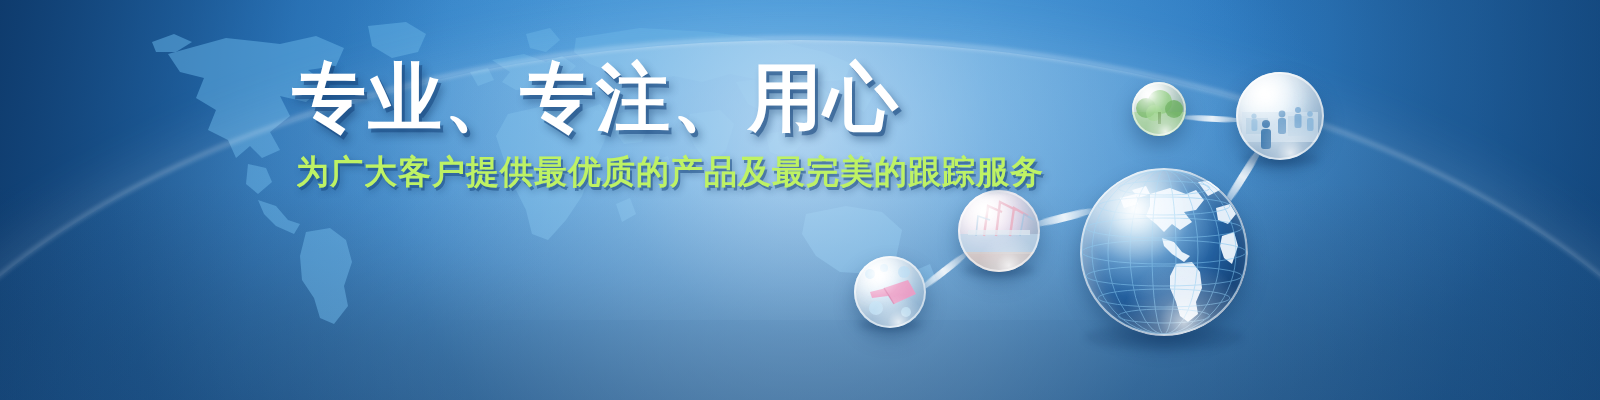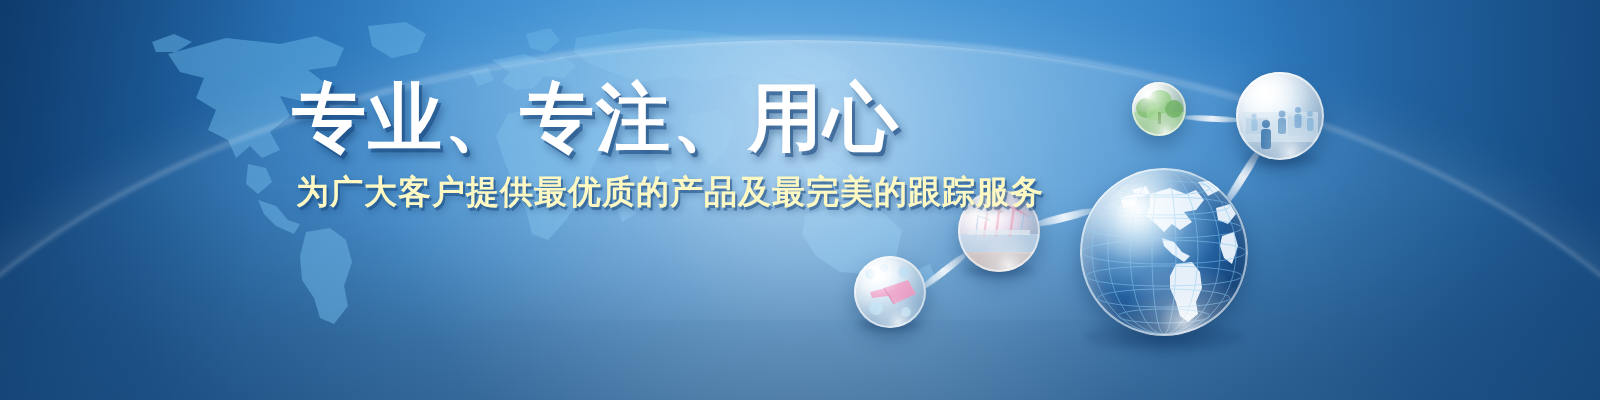--- a/index.html
+++ b/index.html
@@ -107,39 +107,38 @@
     filter: blur(2.5px);
     pointer-events: none;
   }
 
   
   .text-block {
     position: absolute;
     left: 292px;
     top: 58px;
     z-index: 30;
-    margin-top: 20px;
   }
   .headline {
     font-size: 74px;
     font-weight: bold;
     color: #ffffff;
     letter-spacing: 2px;
     line-height: 1.08;
     white-space: nowrap;
     text-shadow:
        3px 4px 0px rgba(21,70,126,0.55),
        5px 7px 9px rgba(14,52,98,0.45);
   }
   .subline {
     margin-top: 12px;
     margin-left: 4px;
     font-size: 33px;
     font-weight: bold;
-    color: #fef9c3;
+    color: #bef264;
     letter-spacing: 1px;
     white-space: nowrap;
     text-shadow:
        2px 3px 0px rgba(21,70,126,0.50),
        3px 4px 7px rgba(14,52,98,0.40);
   }
 
   
   .network { position: absolute; inset: 0; z-index: 20; pointer-events: none; }
 

